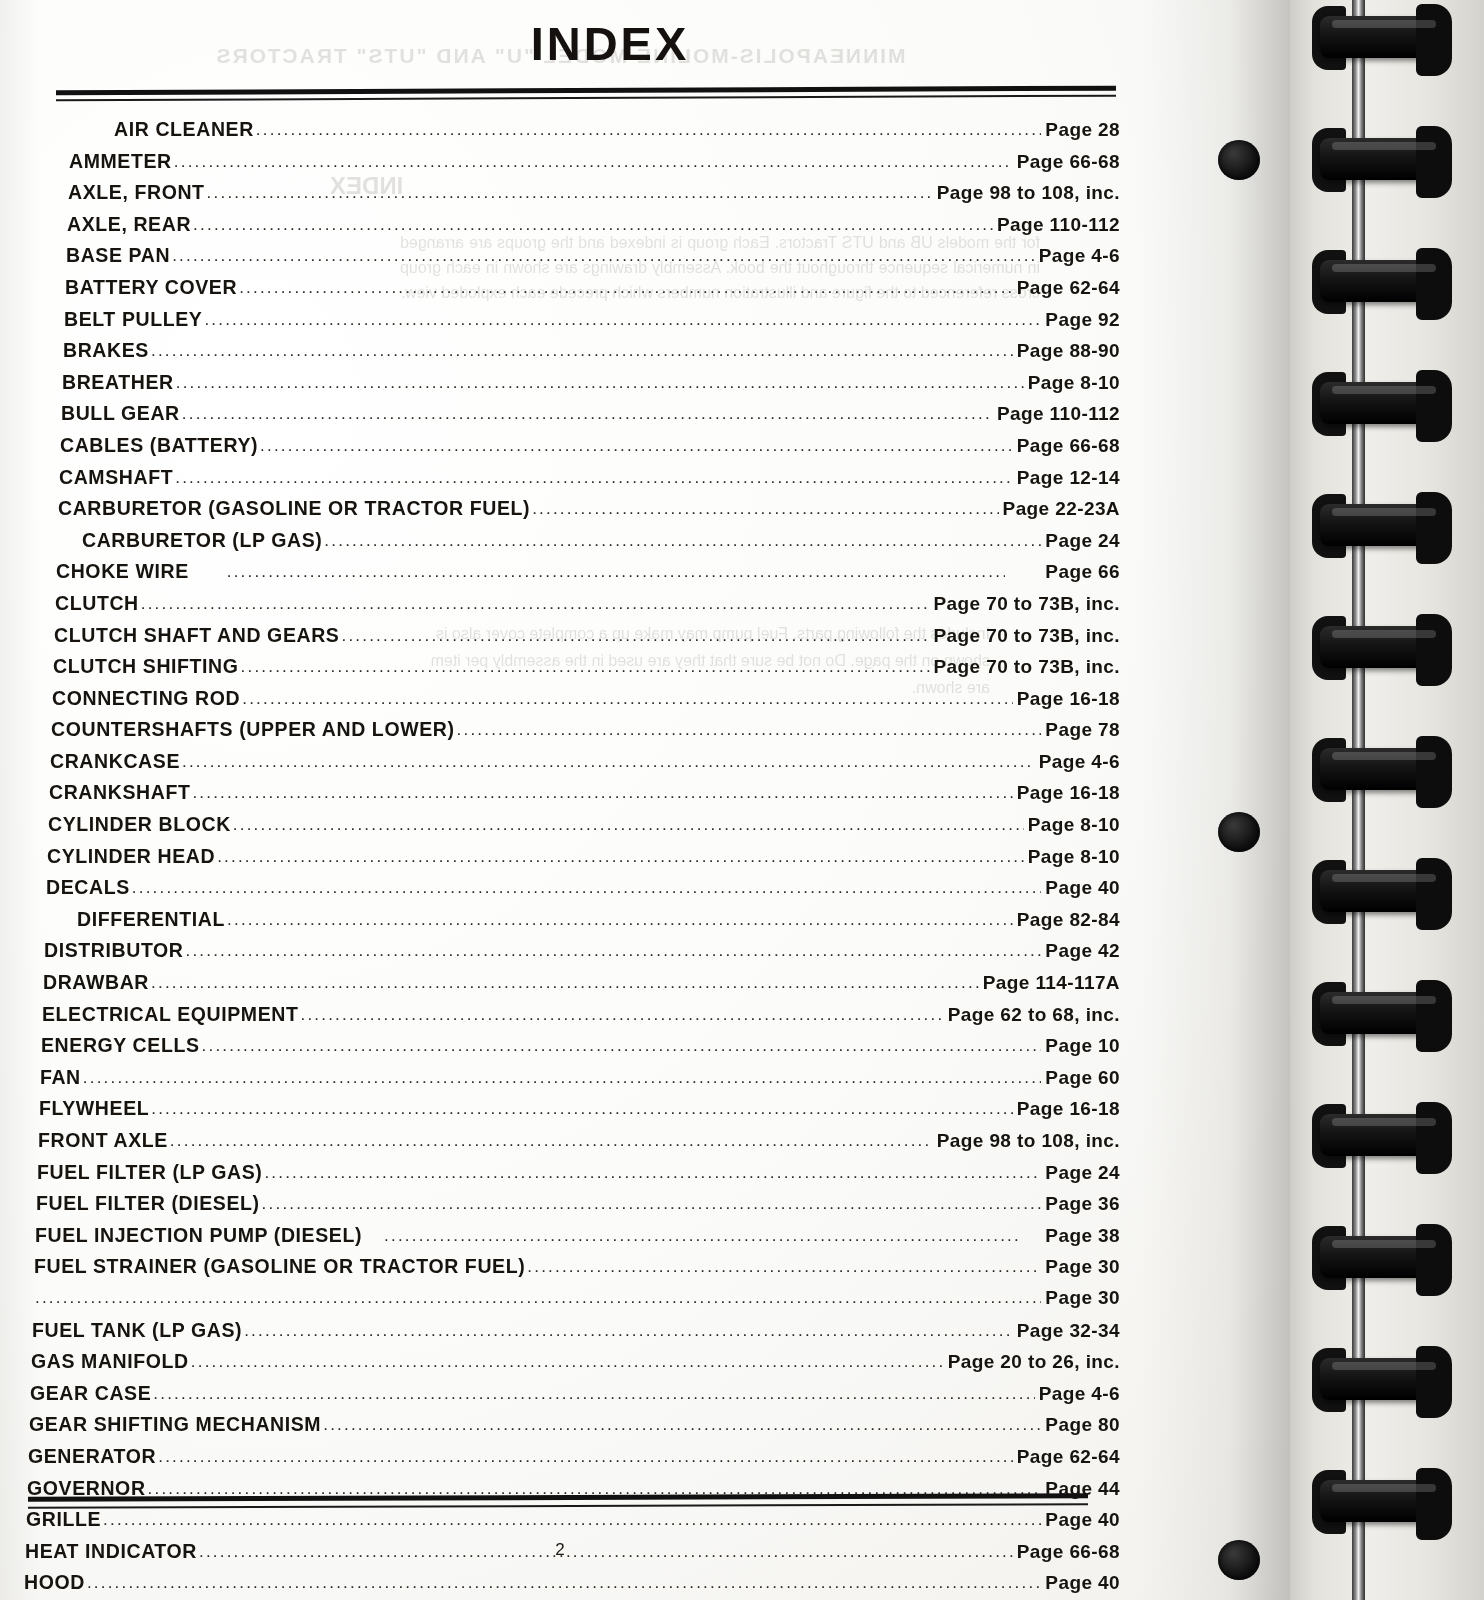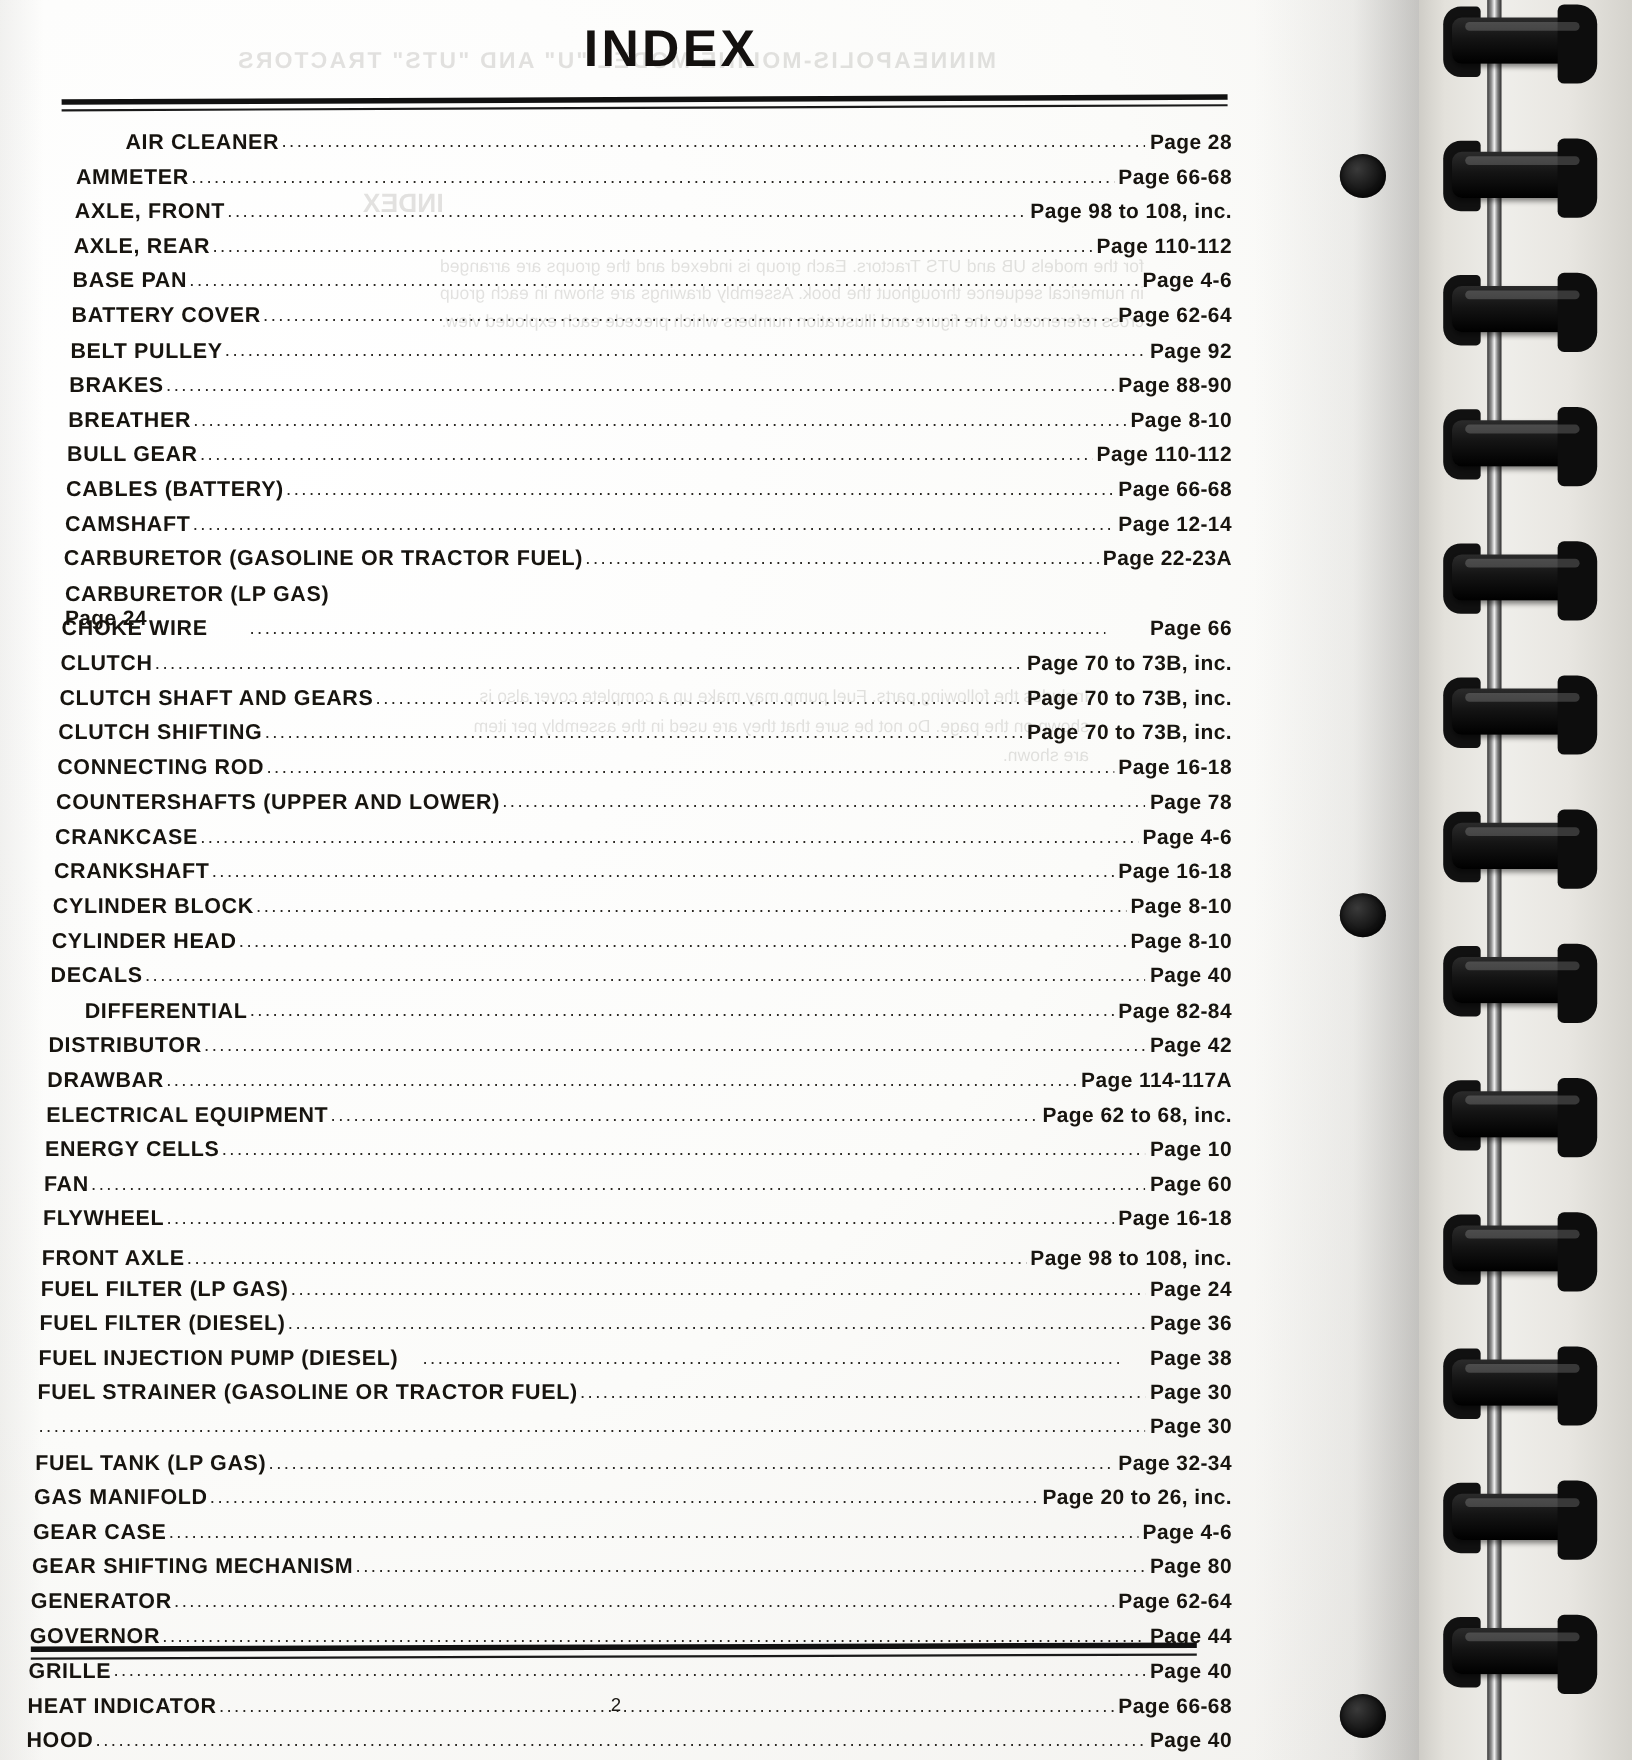--- a/index.html
+++ b/index.html
@@ -333,21 +333,21 @@
       <div class="idx-row" style="padding-left: 59px; padding-right: 40px;">
         <span class="idx-label">CAMSHAFT</span>
         <span class="idx-dots">................................................................................................................................................................</span>
         <span class="idx-page">Page 12-14</span>
       </div>
       <div class="idx-row" style="padding-left: 58px; padding-right: 40px;">
         <span class="idx-label">CARBURETOR (GASOLINE OR TRACTOR FUEL)</span>
         <span class="idx-dots">................................................................................................................................................................</span>
         <span class="idx-page">Page 22-23A</span>
       </div>
-      <div class="idx-row" style="padding-left: 57px; padding-right: 40px; flex-direction: column;">
+      <div class="idx-row" style="padding-left: 82px; padding-right: 40px;">
         <span class="idx-label">CARBURETOR (LP GAS)</span>
         <span class="idx-dots">................................................................................................................................................................</span>
         <span class="idx-page">Page 24</span>
       </div>
       <div class="idx-row" style="padding-left: 56px; padding-right: 40px; gap: 36px;">
         <span class="idx-label">CHOKE WIRE</span>
         <span class="idx-dots">................................................................................................................................................................</span>
         <span class="idx-page">Page 66</span>
       </div>
       <div class="idx-row" style="padding-left: 55px; padding-right: 40px;">
@@ -428,21 +428,21 @@
       <div class="idx-row" style="padding-left: 40px; padding-right: 40px;">
         <span class="idx-label">FAN</span>
         <span class="idx-dots">................................................................................................................................................................</span>
         <span class="idx-page">Page 60</span>
       </div>
       <div class="idx-row" style="padding-left: 39px; padding-right: 40px;">
         <span class="idx-label">FLYWHEEL</span>
         <span class="idx-dots">................................................................................................................................................................</span>
         <span class="idx-page">Page 16-18</span>
       </div>
-      <div class="idx-row" style="padding-left: 38px; padding-right: 40px; align-items: center;">
+      <div class="idx-row" style="padding-left: 38px; padding-right: 40px;">
         <span class="idx-label">FRONT AXLE</span>
         <span class="idx-dots">................................................................................................................................................................</span>
         <span class="idx-page">Page 98 to 108, inc.</span>
       </div>
       <div class="idx-row" style="padding-left: 37px; padding-right: 40px;">
         <span class="idx-label">FUEL FILTER (LP GAS)</span>
         <span class="idx-dots">................................................................................................................................................................</span>
         <span class="idx-page">Page 24</span>
       </div>
       <div class="idx-row" style="padding-left: 36px; padding-right: 40px;">

